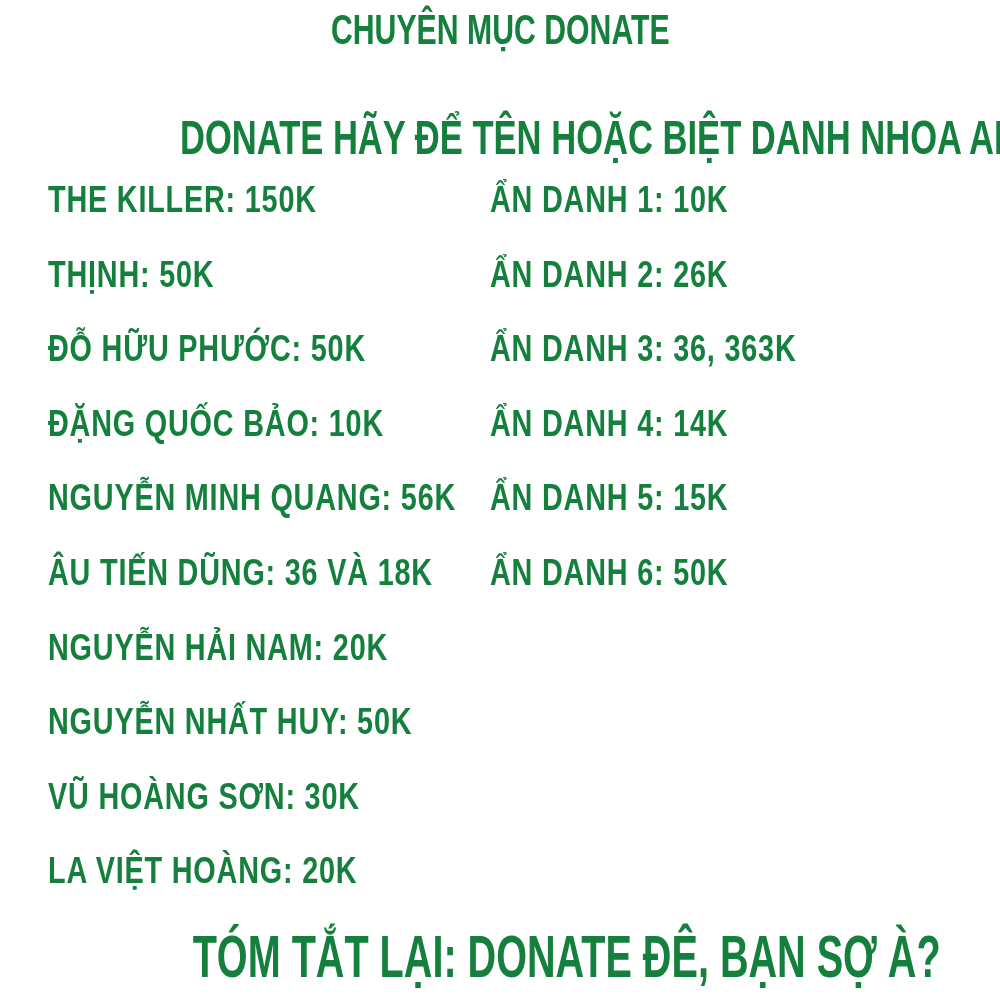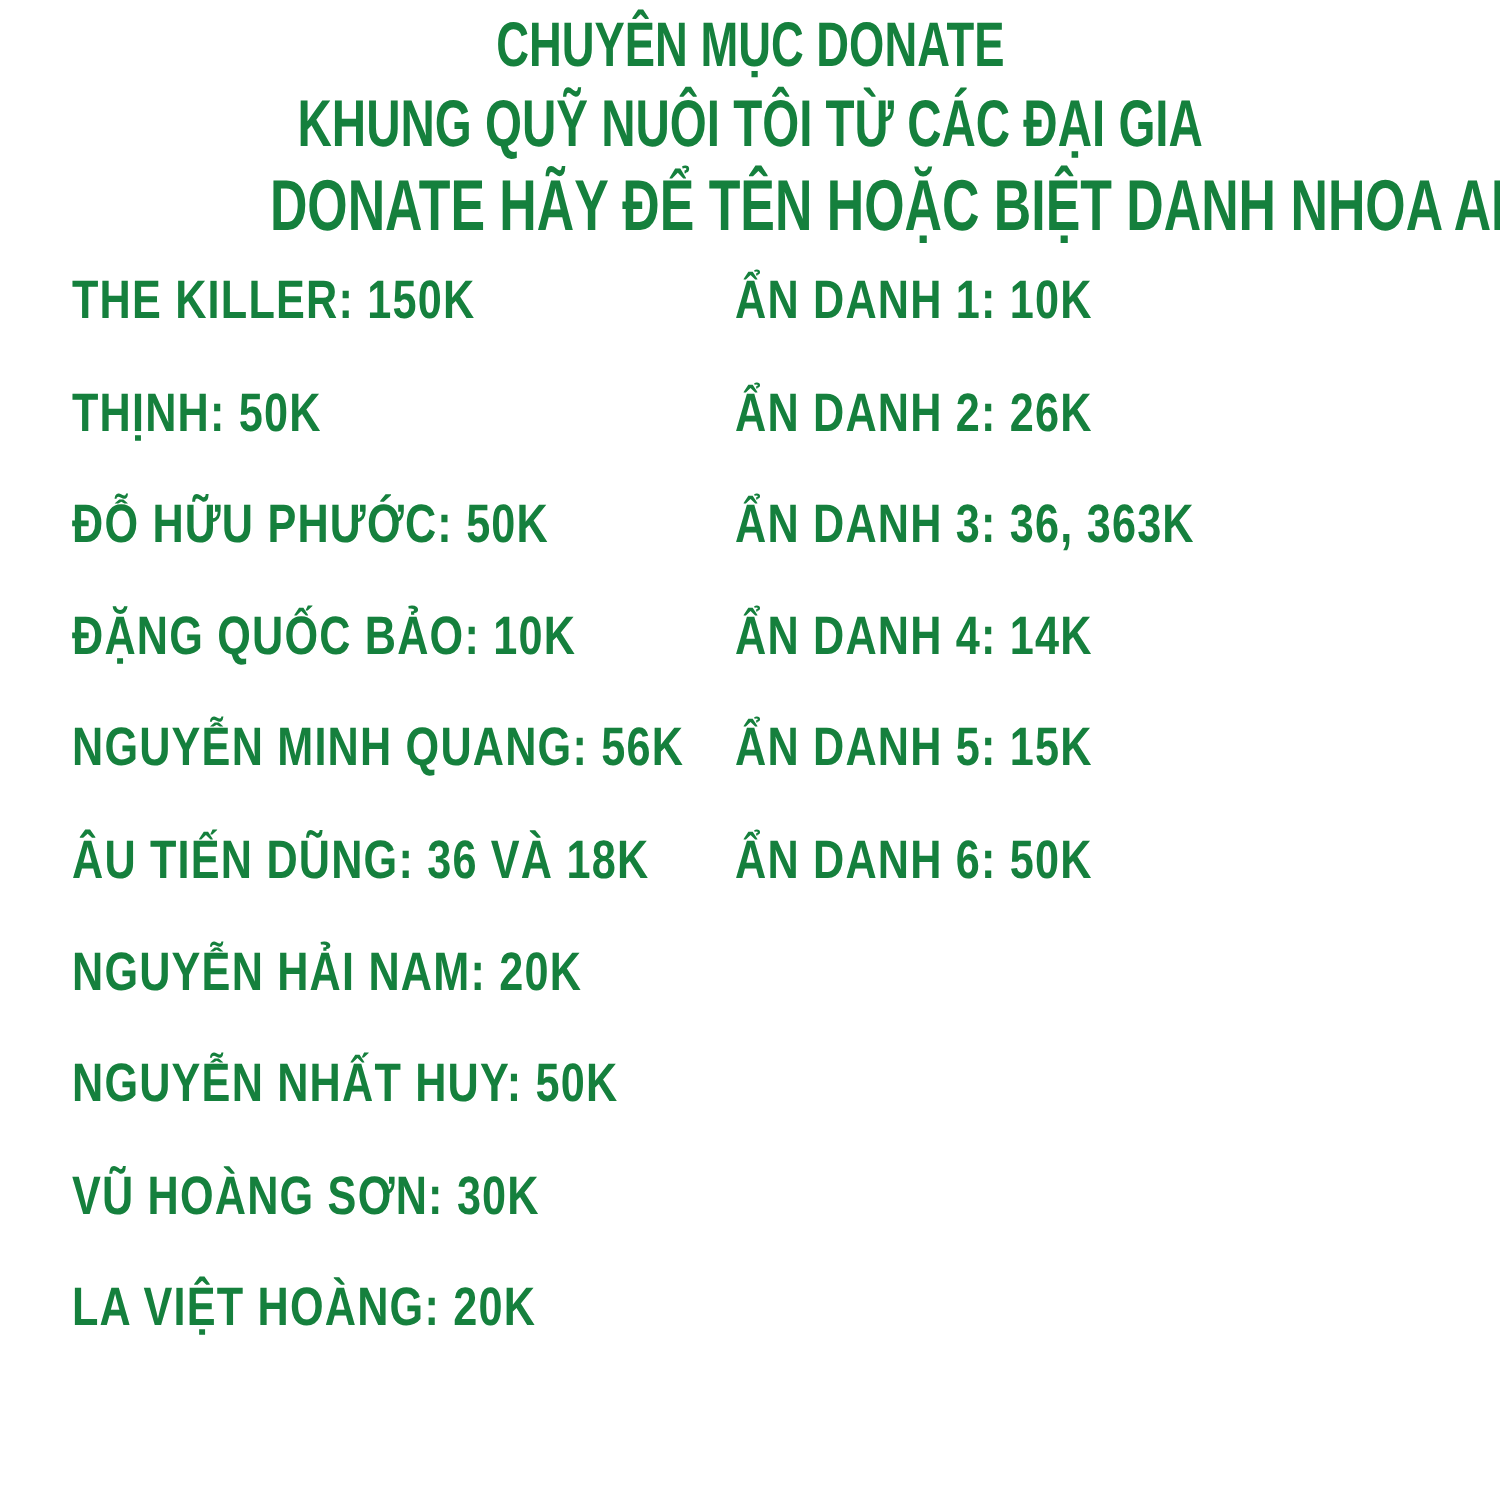--- a/index.html
+++ b/index.html
@@ -64,23 +64,20 @@
   }
 </style>
 </head>
 <body>
 
 <div class="page">
 
   <div class="hline hline-1">
     <span>CHUYÊN MỤC DONATE</span>
   </div>
-  <div class="hline hline-2">
-    <span>KHUNG QUỸ NUÔI TÔI TỪ CÁC ĐẠI GIA</span>
-  </div>
   <div class="hline hline-3">
     <span>DONATE HÃY ĐỂ TÊN HOẶC BIỆT DANH NHOA ANH EM</span>
   </div>
 
   <div class="row col-left" style="top:179px">
     <span>THE KILLER</span><span class="sep">:</span><span>150K</span>
   </div>
   <div class="row col-left" style="top:254px">
     <span>THỊNH</span><span class="sep">:</span><span>50K</span>
   </div>
@@ -121,14 +118,17 @@
   <div class="row col-right" style="top:403px">
     <span>ẨN DANH 4</span><span class="sep">:</span><span>14K</span>
   </div>
   <div class="row col-right" style="top:477px">
     <span>ẨN DANH 5</span><span class="sep">:</span><span>15K</span>
   </div>
   <div class="row col-right" style="top:552px">
     <span>ẨN DANH 6</span><span class="sep">:</span><span>50K</span>
   </div>
 
+  <div class="footer">
+    <span>TÓM TẮT LẠI: DONATE ĐÊ, BẠN SỢ À?</span>
+  </div>
 
 </div>
 
 </body></html>

